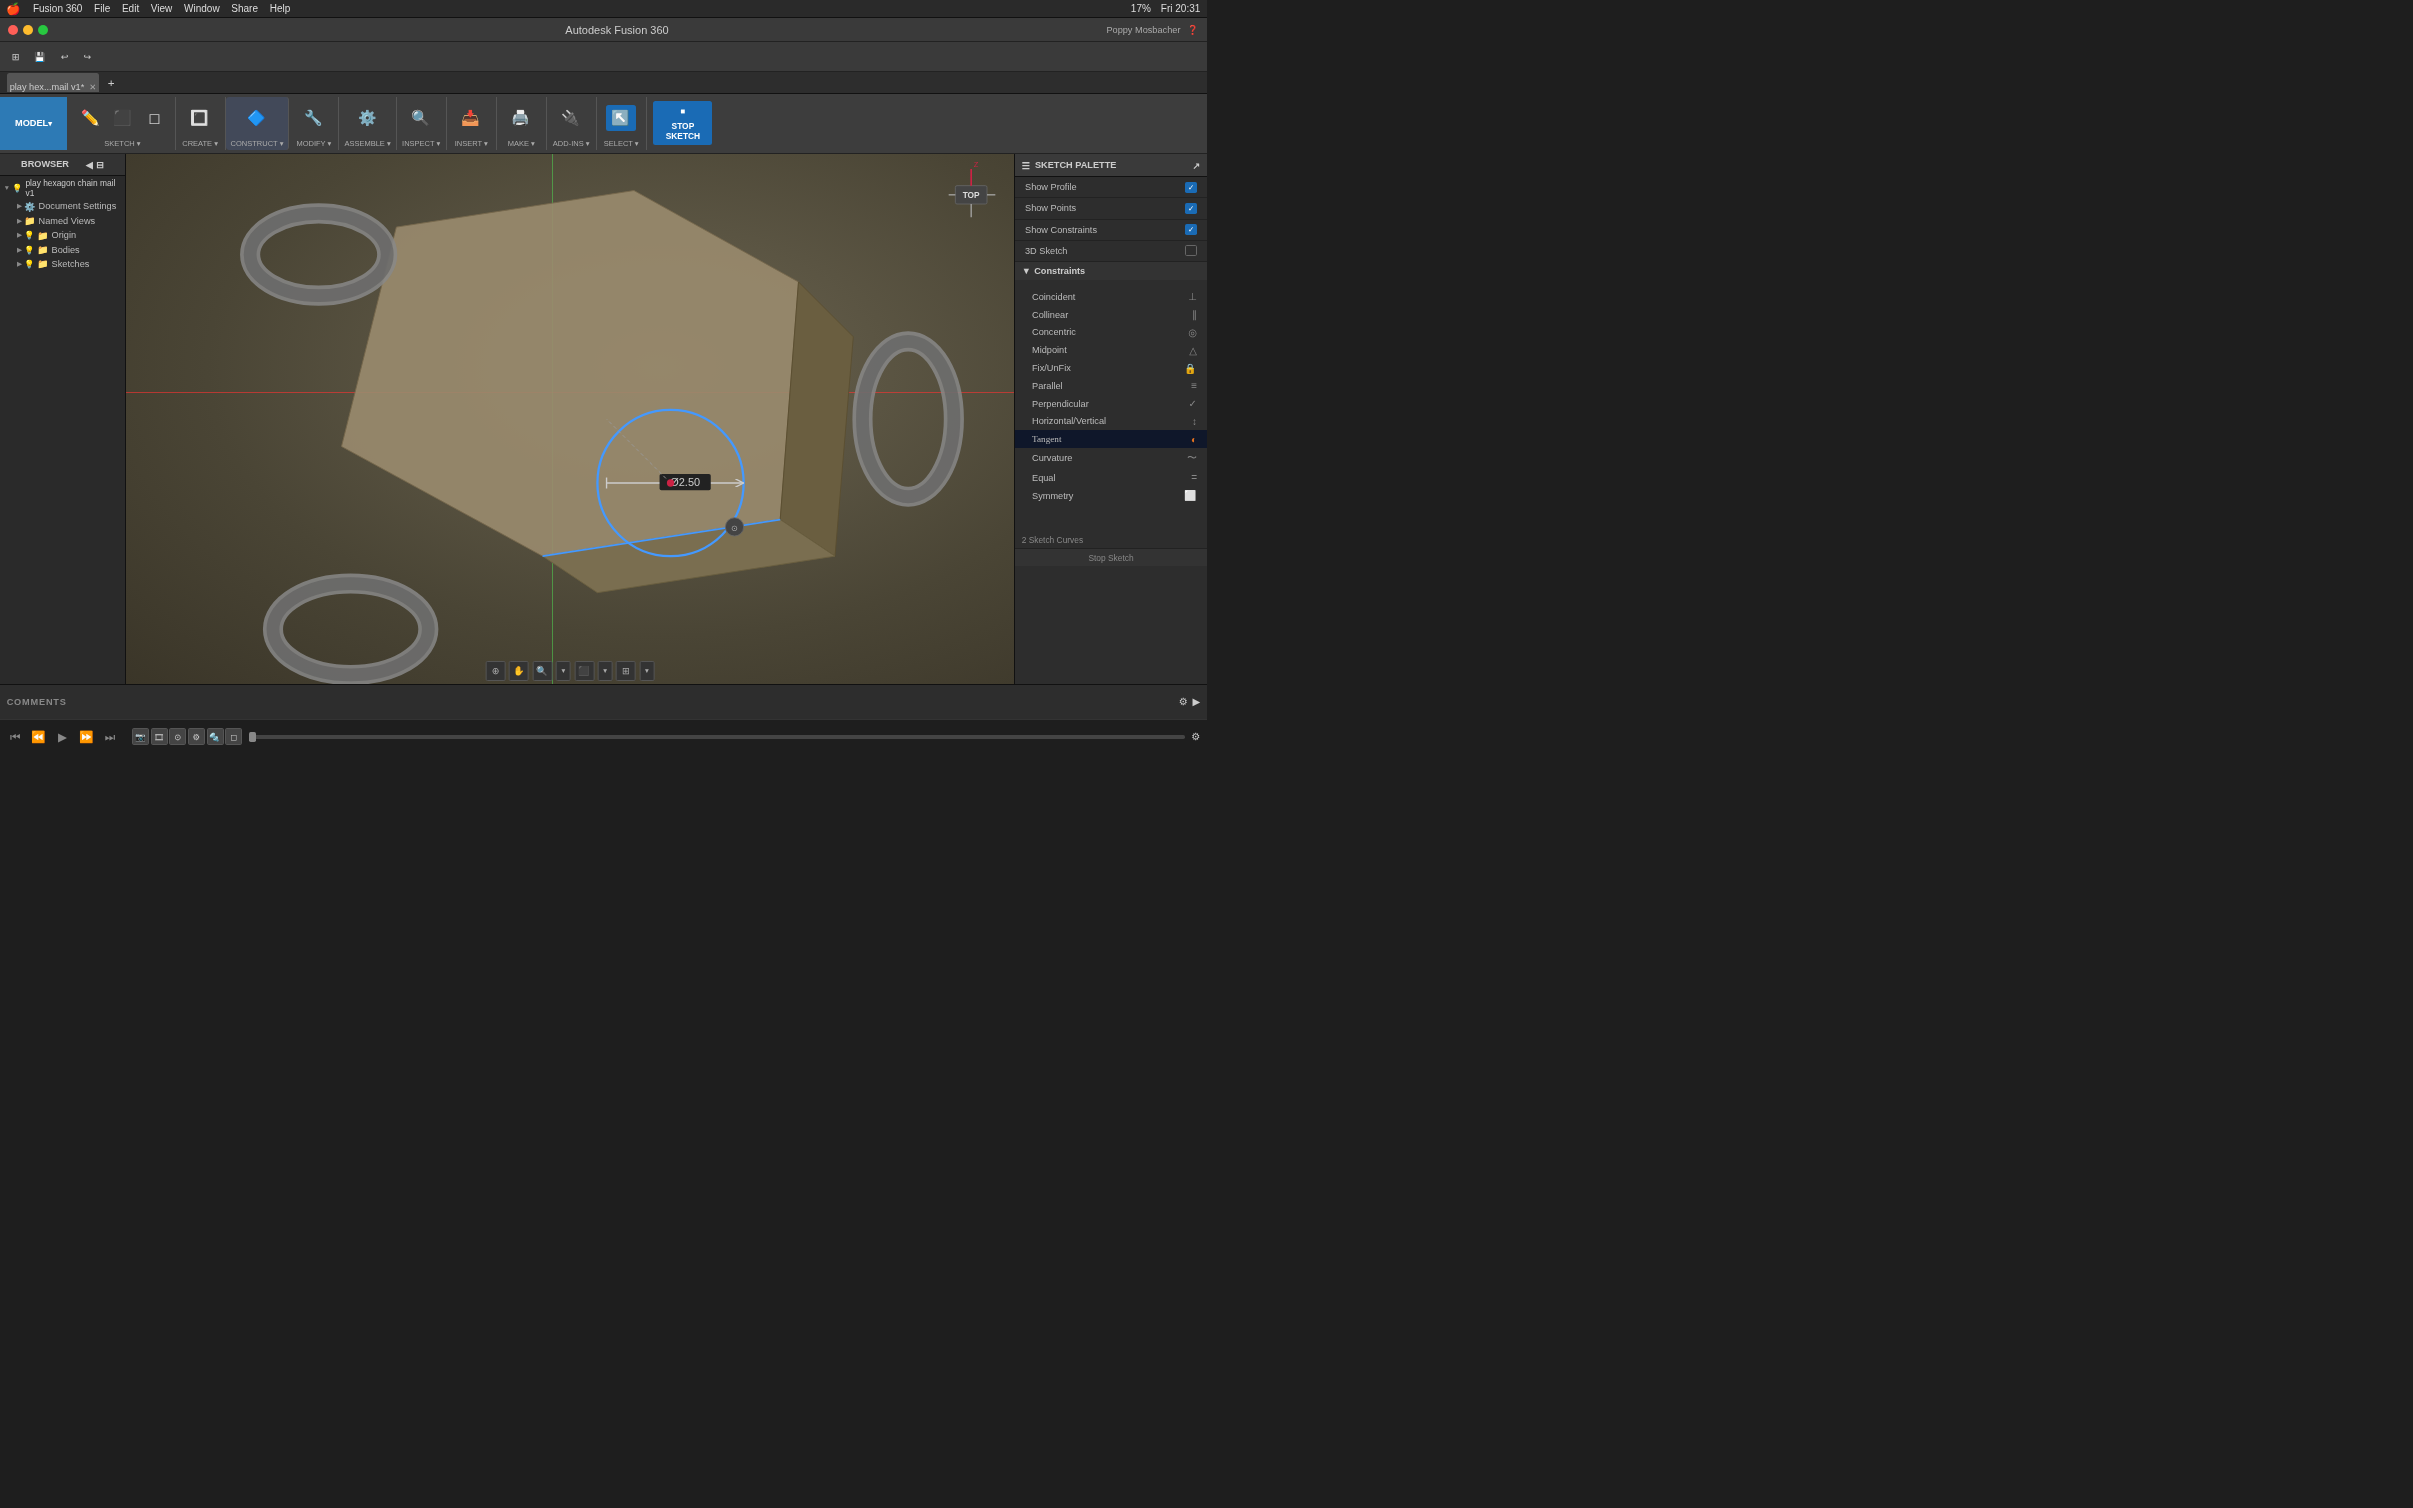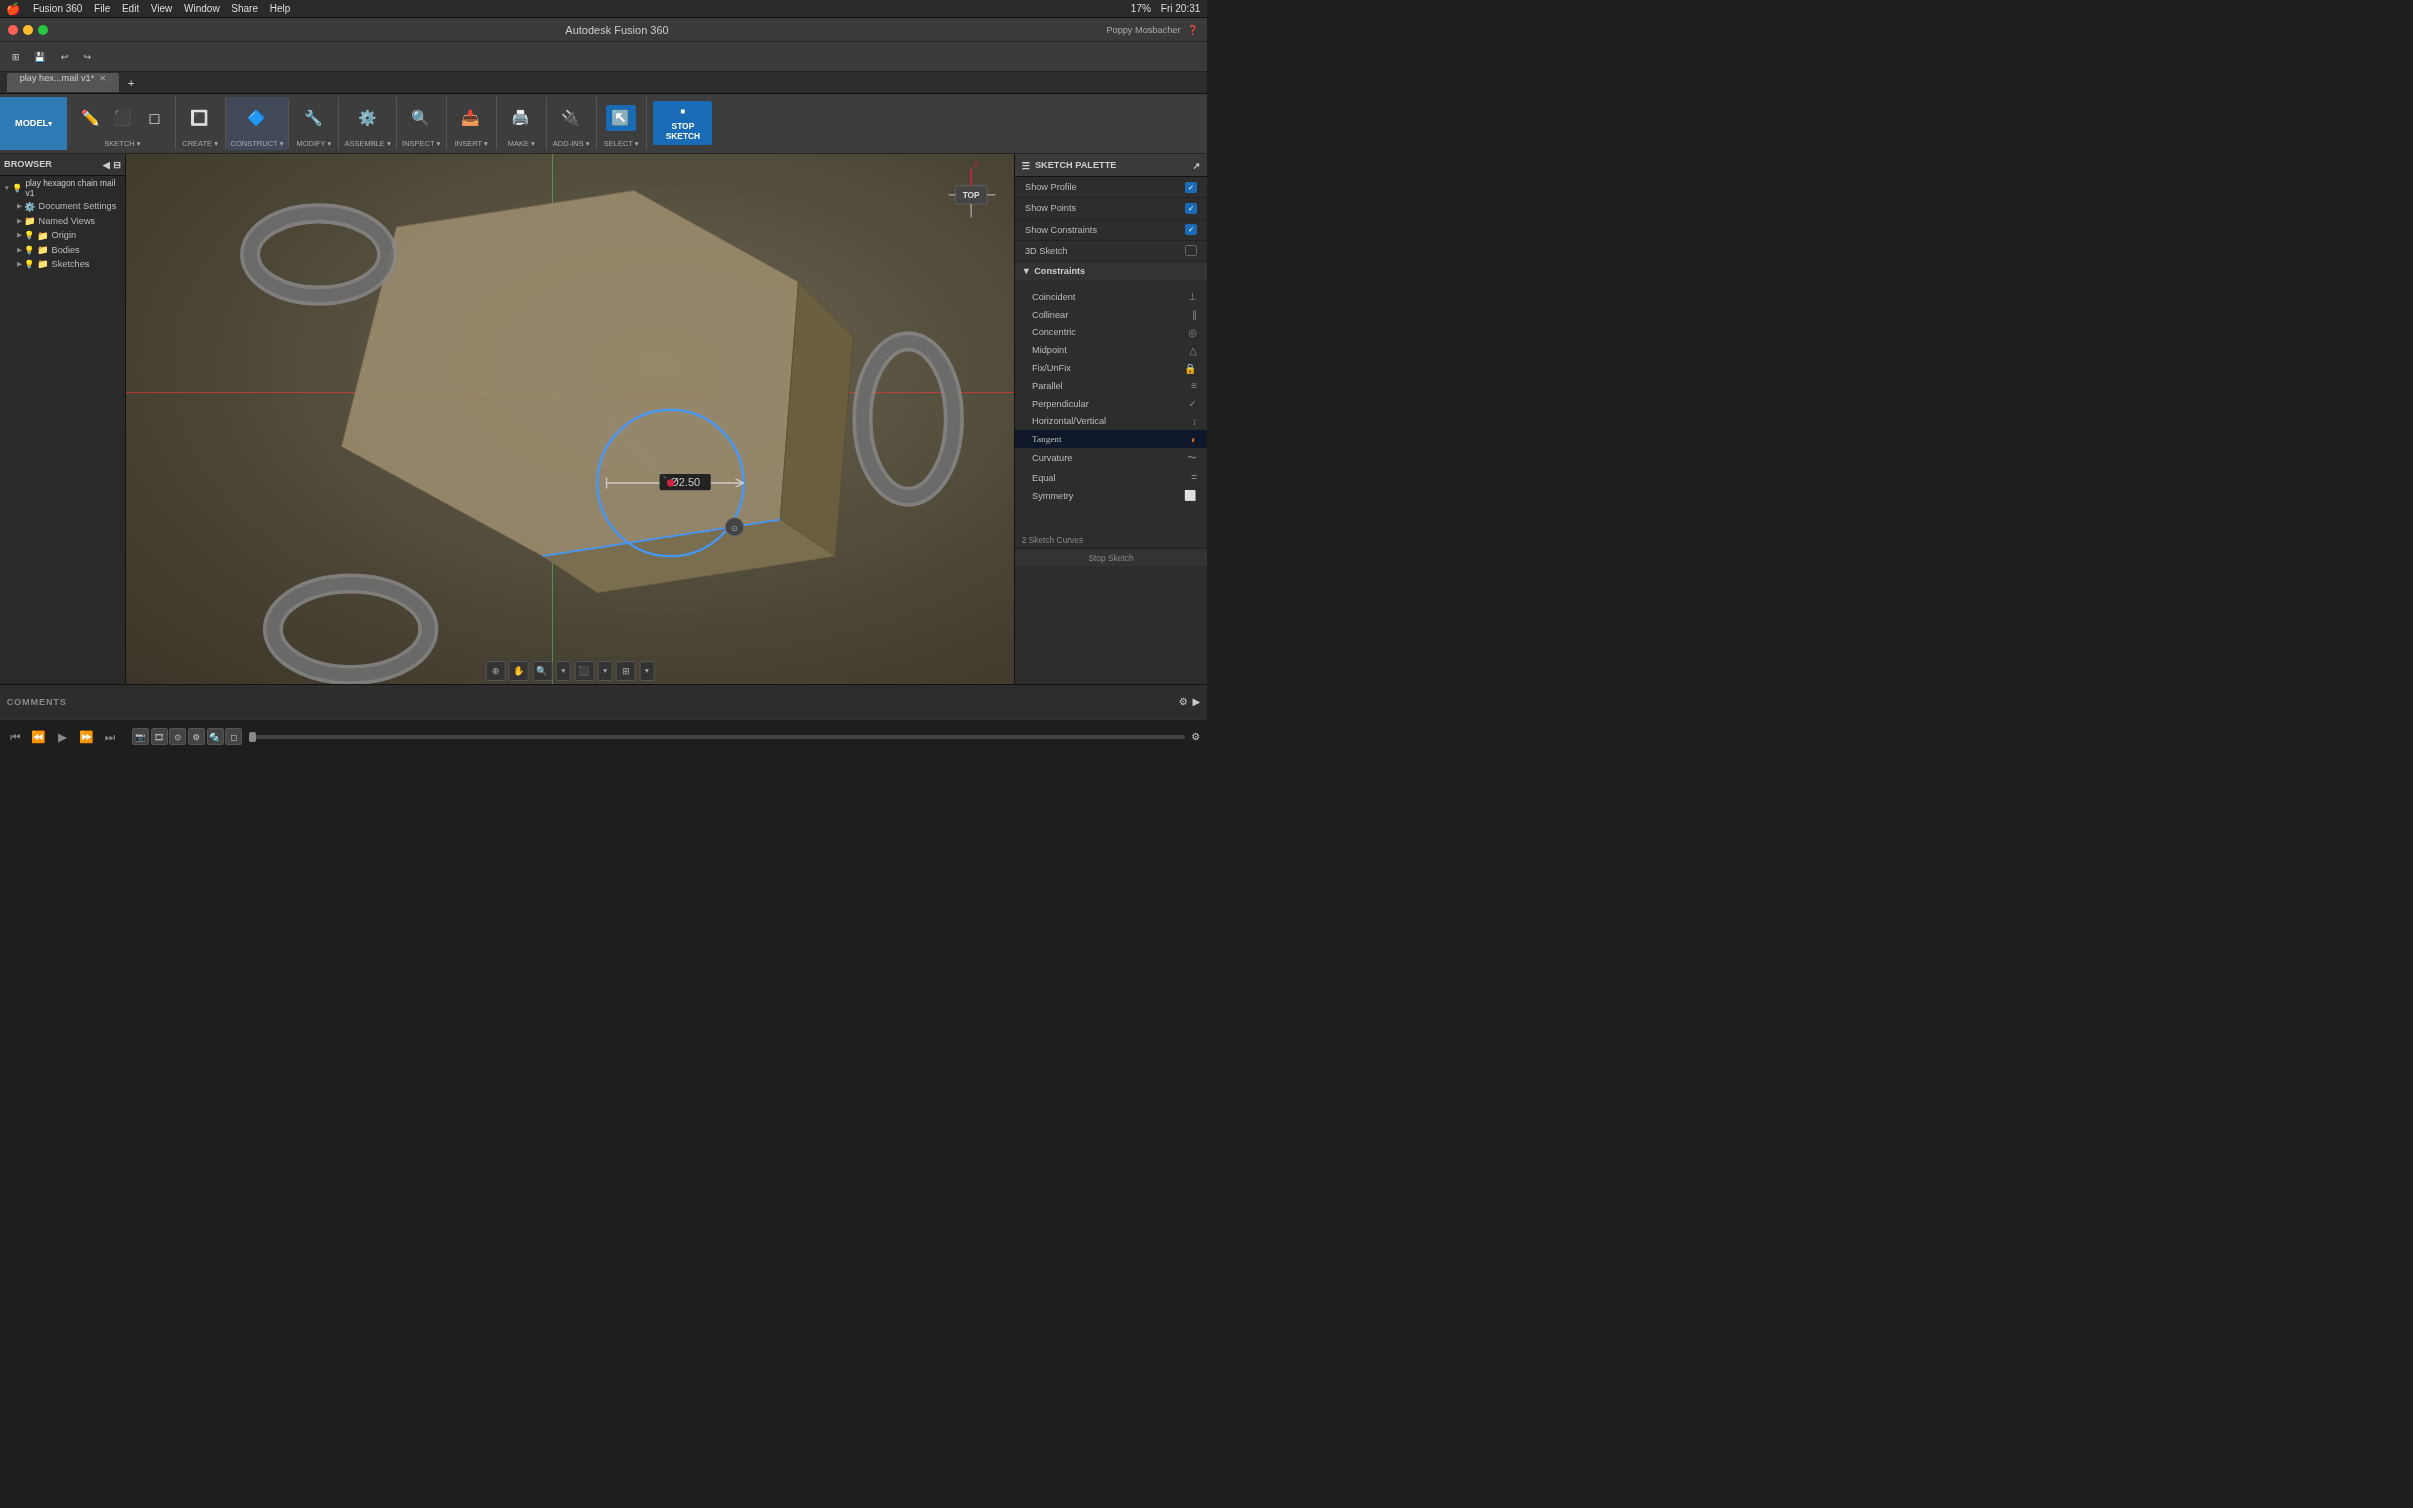--- a/index.html
+++ b/index.html
@@ -93,25 +93,25 @@
       height: 22px;
       background: #2d2d2d;
       display: flex;
       align-items: center;
       padding: 0 6.7px;
       gap: 3.4px;
       border-bottom: 0.8px solid #111;
     }
     .tab {
       height: 18.4px;
-      padding: 0 13px;
+      padding: 0 3px;
       background: #4a4a4a;
       border-radius: 2.5px 2.5px 0 0;
       display: flex;
-      align-items: flex-start;
+      align-items: flex-end;
       gap: 5px;
       font-size: 9.2px;
       color: #ccc;
       cursor: pointer;
     }
     .tab.active { background: #555; }
     .tab-close { font-size: 8.4px; color: #aaa; cursor: pointer; }
 
     
     .ribbon {
@@ -207,21 +207,21 @@
       border-right: 0.8px solid #111;
       display: flex;
       flex-direction: column;
       font-size: 9.2px;
     }
     .browser-header {
       height: 22px;
       background: #333;
       display: flex;
       align-items: center;
-      padding: 0 4px;
+      padding: 0 21px;
       font-size: 9.2px;
       font-weight: bold;
       color: #ccc;
       border-bottom: 0.8px solid #111;
       justify-content: space-between;
     }
     .browser-item {
       display: flex;
       align-items: center;
       padding: 1.7px 3.4px;

